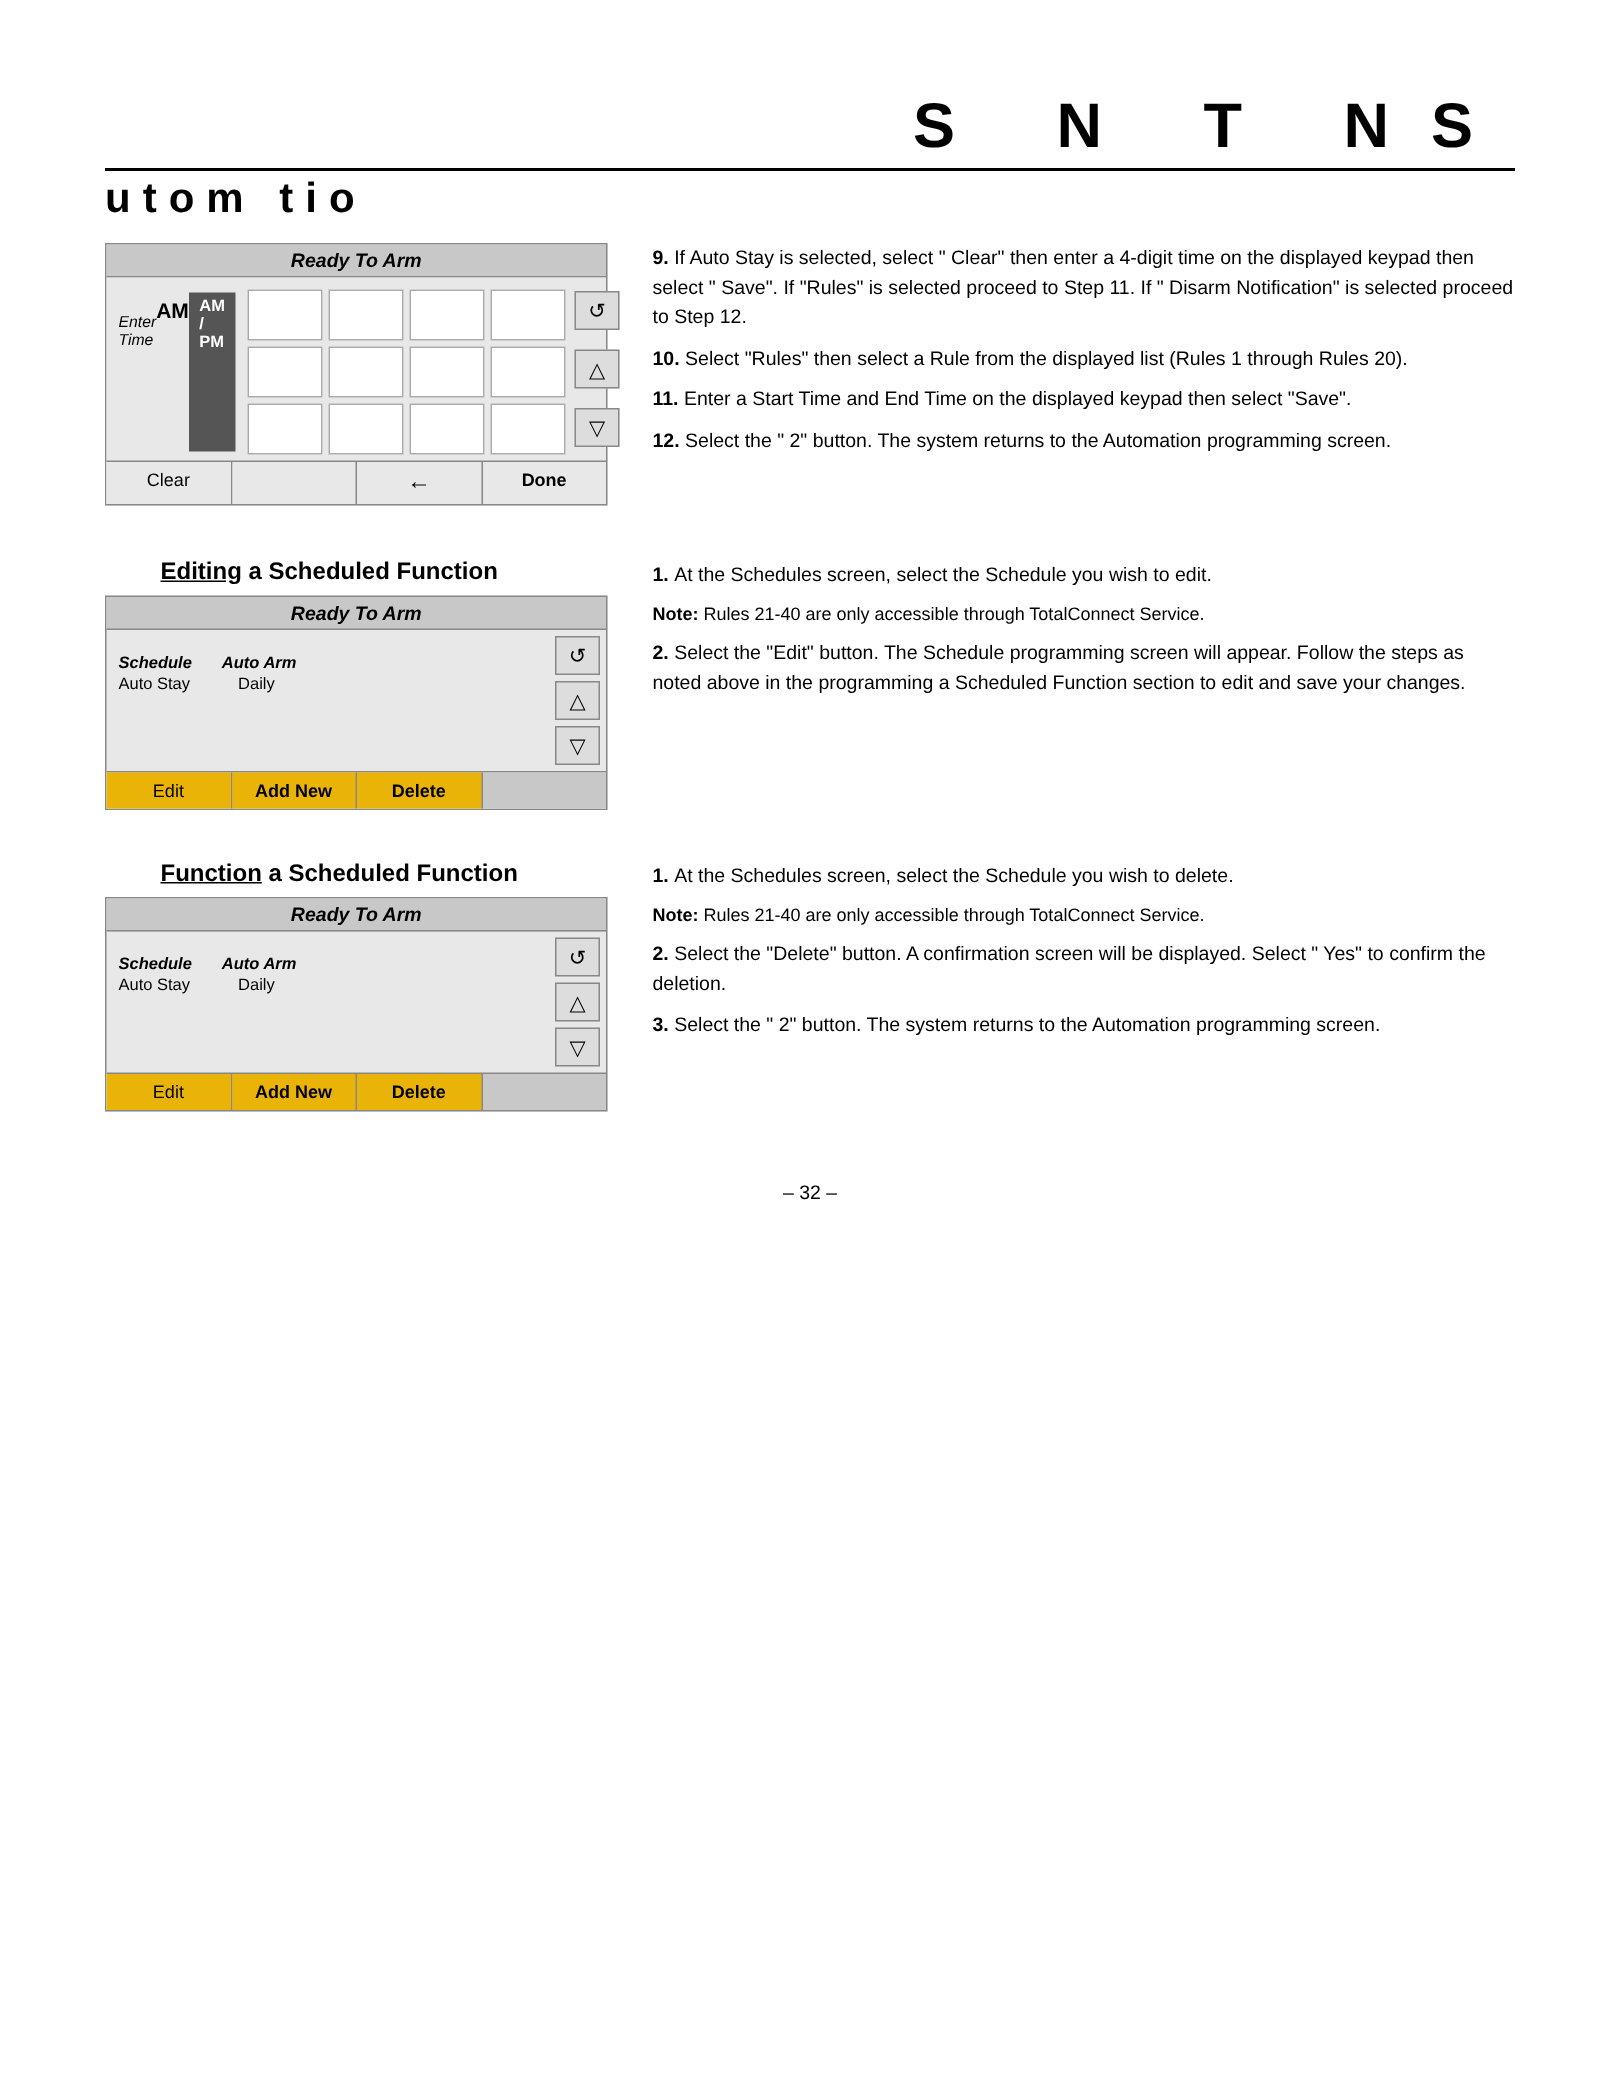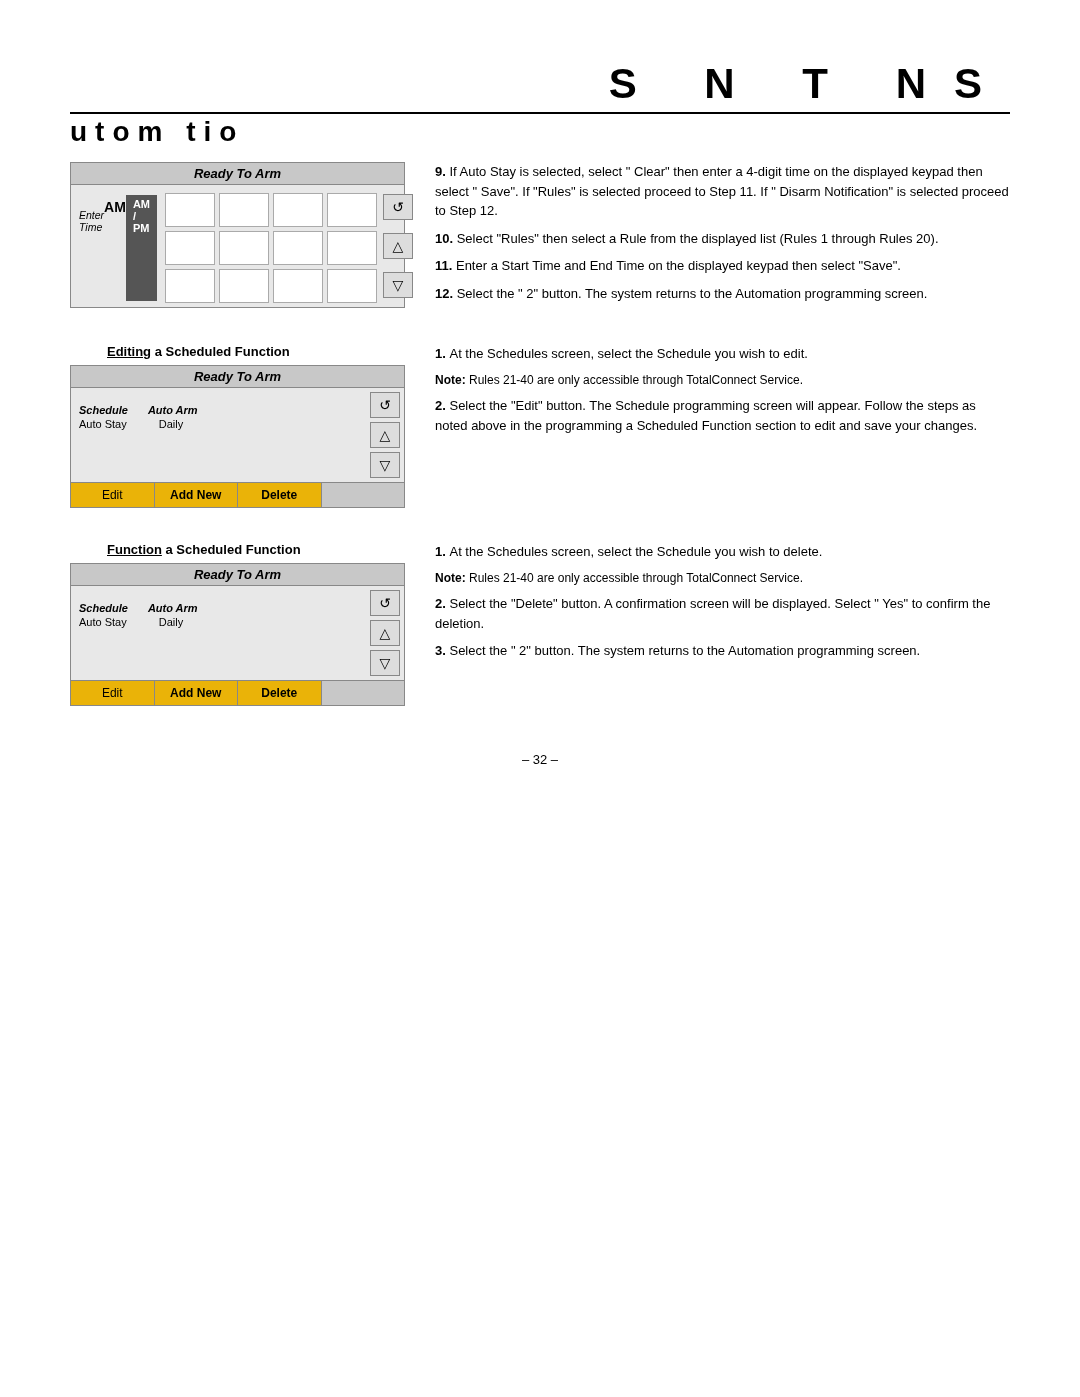--- a/index.html
+++ b/index.html
@@ -156,21 +156,21 @@
     }
     .keypad-footer-btn.bold {
       font-weight: bold;
     }
     .arrow-btn {
       font-size: 16px;
     }
 
     
     .section-heading {
-      font-size: 13px;
+      font-size: 16px;
       font-weight: bold;
       margin-bottom: 6px;
       padding-left: 37px;
     }
     .section-heading span.prefix {
       text-decoration: underline;
     }
 
     
     .schedule-box {
@@ -309,20 +309,26 @@
               <div class="keypad-cell"></div>
               <div class="keypad-cell"></div>
             </div>
           </div>
         </div>
         <div class="keypad-nav">
           <div class="nav-btn">↺</div>
           <div class="nav-btn">△</div>
           <div class="nav-btn">▽</div>
         </div>
+      </div>
+      <div class="keypad-footer">
+        <div class="keypad-footer-btn">Clear</div>
+        <div class="keypad-footer-btn"></div>
+        <div class="keypad-footer-btn arrow-btn">←</div>
+        <div class="keypad-footer-btn bold">Done</div>
       </div>
     </div>
   </div>
   <div class="right-col">
     <ol>
       <li data-num="9"><span>If Auto Stay is selected, select " Clear" then enter a 4-digit time on the displayed keypad then select " Save". If "Rules" is selected proceed to Step 11. If " Disarm Notification" is selected proceed to Step 12.</span></li>
       <li data-num="10"><span>Select "Rules" then select a Rule from the displayed list (Rules 1 through Rules 20).</span></li>
       <li data-num="11"><span>Enter a Start Time and End Time on the displayed keypad then select  "Save".</span></li>
       <li data-num="12"><span>Select the " 2" button. The system returns to the Automation programming screen.</span></li>
     </ol>

